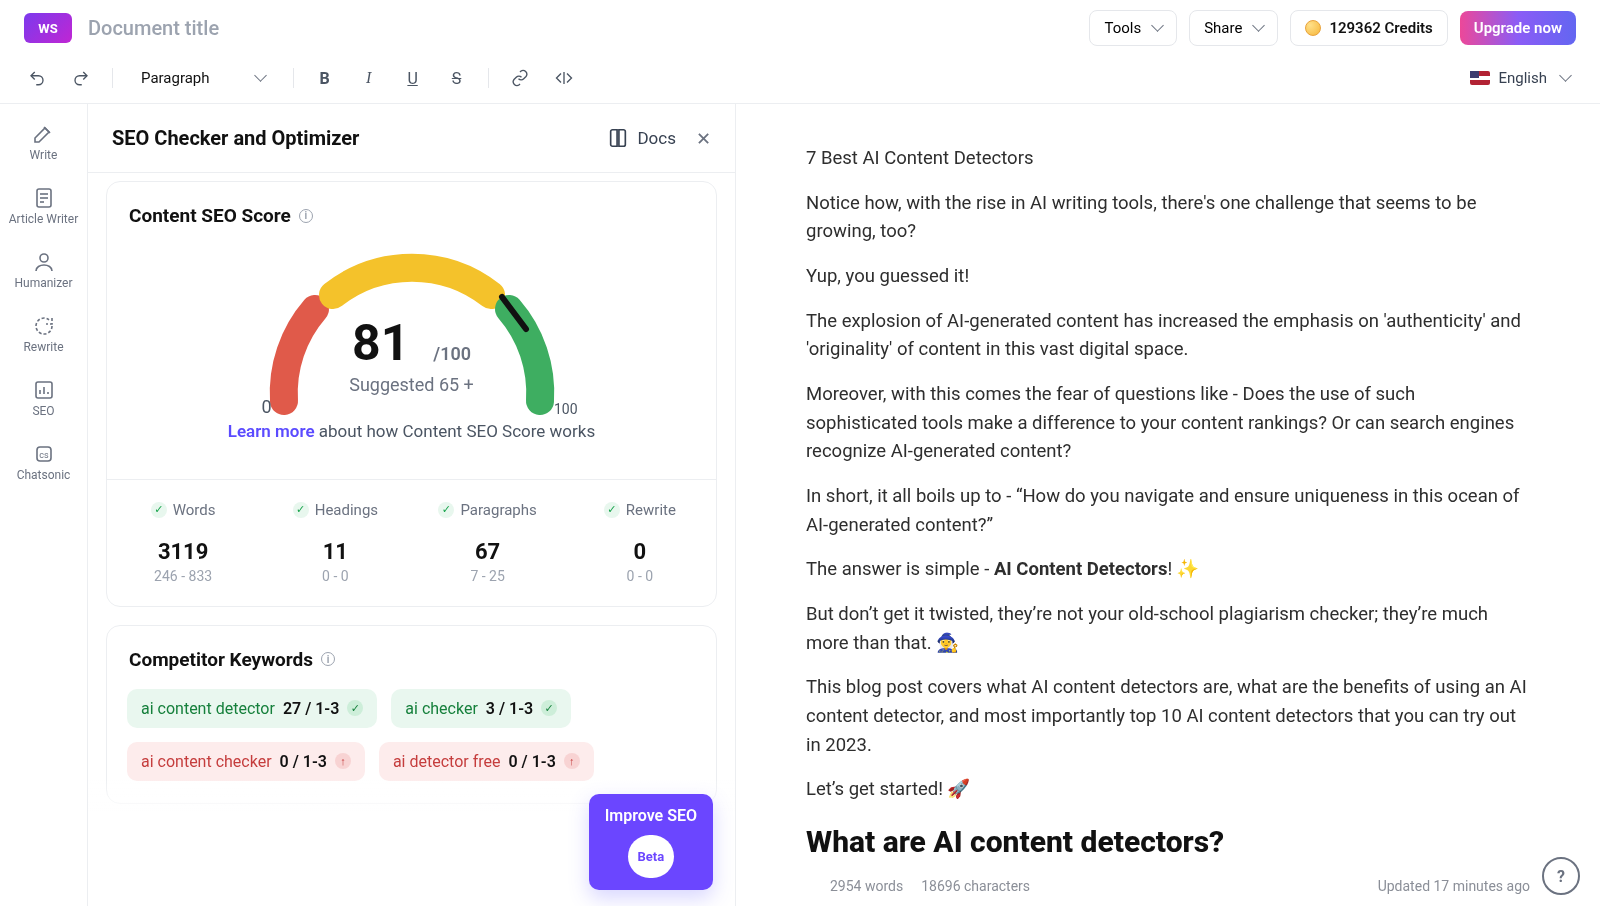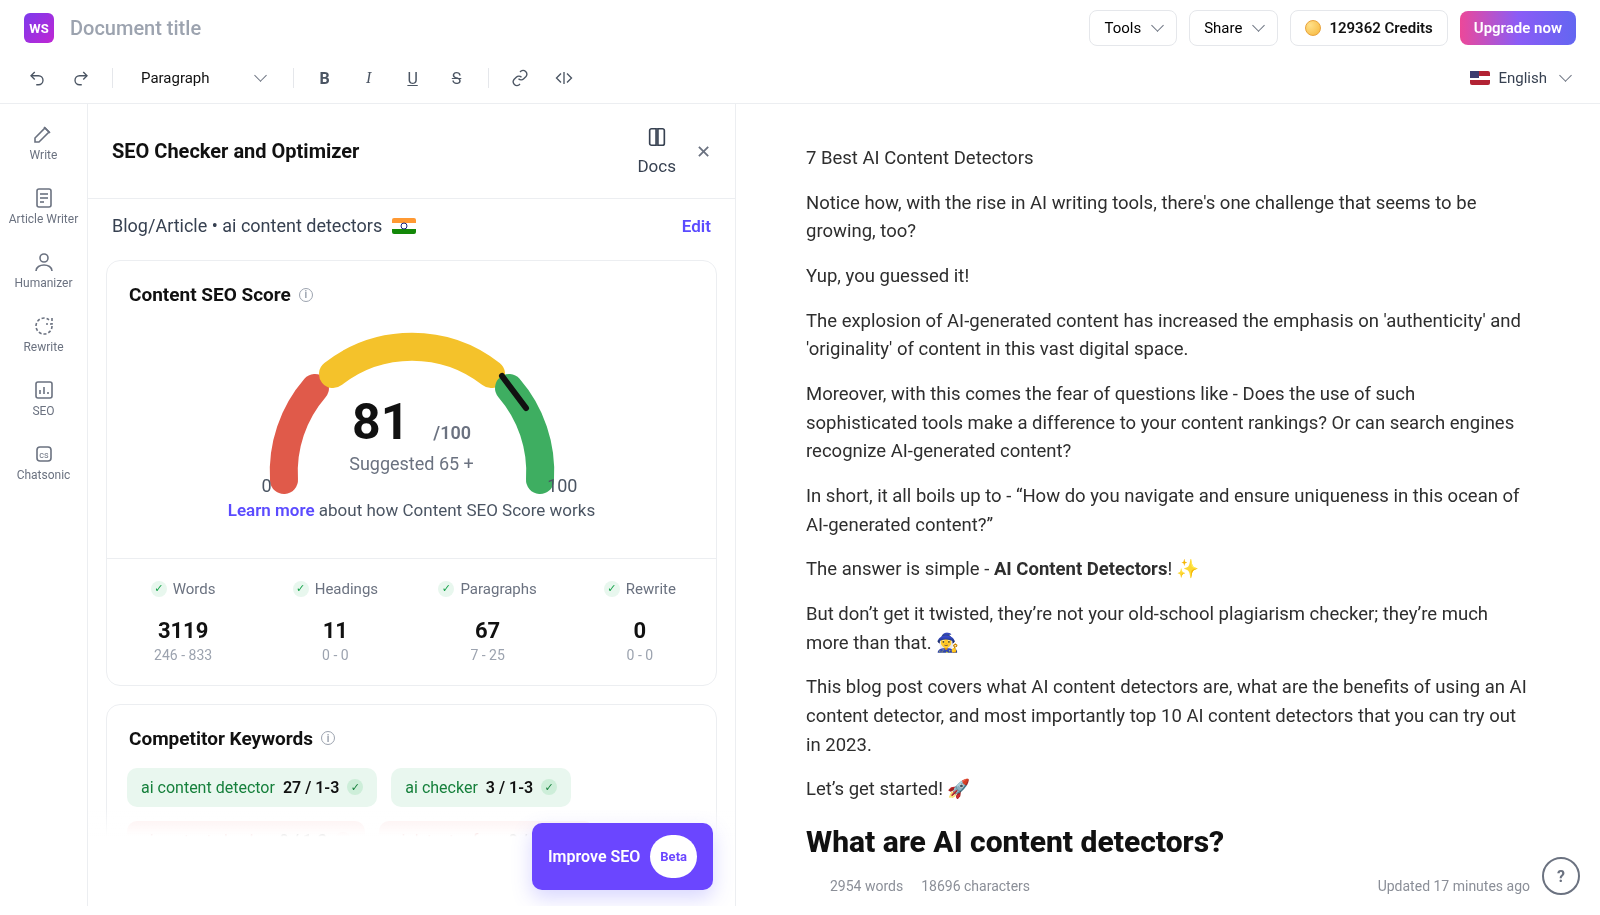--- a/index.html
+++ b/index.html
@@ -1,21 +1,21 @@
 <!DOCTYPE html>
 <html><head>
 <meta charset="utf-8">
 <style>
 * { margin: 0; padding: 0; box-sizing: border-box; font-family: -apple-system, BlinkMacSystemFont, "Segoe UI", Roboto, sans-serif; }
 body { background: #fff; color: #111; width: 1600px; height: 915px; overflow: hidden; }
 
 
 .header { display: flex; align-items: center; padding: 10px 24px; justify-content: space-between; border-bottom: 1px solid transparent; }
 .header-left { display: flex; align-items: center; gap: 16px; }
-.logo { width: 30px; height: 30px; border-radius: 6px; background: linear-gradient(135deg, #7c3aed, #c026d3); display: flex; align-items: center; justify-content: center; color: #fff; font-weight: 700; font-size: 13px; }
+.logo { width: 48px; height: 30px; border-radius: 6px; background: linear-gradient(135deg, #7c3aed, #c026d3); display: flex; align-items: center; justify-content: center; color: #fff; font-weight: 700; font-size: 13px; }
 .doc-title { font-size: 20px; color: #9ca3af; font-weight: 500; }
 .header-right { display: flex; align-items: center; gap: 12px; }
 .btn { border: 1px solid #e5e7eb; background: #fff; border-radius: 8px; padding: 8px 14px; font-size: 15px; display: inline-flex; align-items: center; gap: 6px; cursor: pointer; }
 .credits { display: inline-flex; align-items: center; gap: 8px; border: 1px solid #e5e7eb; border-radius: 8px; padding: 8px 14px; font-size: 15px; font-weight: 600; cursor: pointer; }
 .coin { width: 16px; height: 16px; border-radius: 50%; background: radial-gradient(circle at 30% 30%, #ffe08a, #f6b73c); border: 1px solid #e9a33b; }
 .upgrade { background: linear-gradient(90deg, #ec4899, #8b5cf6, #6366f1); color: #fff; border: none; font-weight: 600; }
 .chev-down::after { content: ""; display: inline-block; width: 8px; height: 8px; border-right: 1.5px solid #6b7280; border-bottom: 1.5px solid #6b7280; transform: rotate(45deg); margin-left: 6px; position: relative; top: -3px; }
 
 
 .toolbar { display: flex; align-items: center; padding: 6px 24px 10px; gap: 18px; }
@@ -33,42 +33,42 @@
 
 .main { display: flex; height: calc(100% - 112px); border-top: 1px solid #eceef1; }
 .side-rail { width: 88px; border-right: 1px solid #eceef1; display: flex; flex-direction: column; align-items: center; padding: 18px 0; gap: 24px; }
 .rail-item { display: flex; flex-direction: column; align-items: center; gap: 2px; color: #6b7280; font-size: 12px; cursor: pointer; }
 .rail-item svg { stroke: #6b7280; }
 
 .panel { width: 648px; display: flex; flex-direction: column; position: relative; overflow: hidden; border-right: 1px solid #eceef1;}
 .panel-head { display: flex; align-items: center; justify-content: space-between; padding: 22px 24px; border-bottom: 1px solid #eceef1; }
 .panel-title { font-size: 20px; font-weight: 700; }
 .panel-head-actions { display: flex; align-items: center; gap: 20px; color: #374151; font-size: 17px; }
-.docs-link { display: inline-flex; align-items: center; gap: 8px; cursor: pointer; flex-direction: column; }
+.docs-link { display: inline-flex; align-items: center; gap: 8px; cursor: pointer; }
 
 .doc-info { display: flex; align-items: center; justify-content: space-between; padding: 16px 20px; margin: 0 4px; }
 .doc-info-left { font-size: 18px; color: #374151; display: flex; align-items: center; gap: 10px; }
 .edit-link { color: #5b4bff; font-weight: 600; cursor: pointer; font-size: 17px; }
 
 .scroll-area { overflow-y: auto; padding: 0 12px 120px; }
 
 .card { border: 1px solid #eceef1; border-radius: 14px; margin: 8px 6px 18px; background: #fff; }
 .card-pad { padding: 22px 22px 0; }
 .card-title { font-size: 19px; font-weight: 700; display: flex; align-items: center; gap: 8px; }
 .info-dot { width: 14px; height: 14px; border: 1.5px solid #9ca3af; border-radius: 50%; display: inline-flex; align-items: center; justify-content: center; font-size: 10px; color: #9ca3af; }
 
 .gauge-wrap { display: flex; flex-direction: column; align-items: center; padding: 14px 0 20px; }
 .gauge { position: relative; width: 360px; height: 180px; }
 .gauge svg { width: 100%; height: 100%; }
 .gauge-center { position: absolute; inset: 0; display: flex; flex-direction: column; align-items: center; justify-content: flex-end; padding-bottom: 26px; }
 .score { font-size: 50px; font-weight: 700; display: inline-flex; align-items: baseline; gap: 24px; }
 .score-sub { font-size: 18px; color: #6b7280; font-weight: 600; }
 .suggested { font-size: 18px; color: #6b7280; margin-top: 2px; }
 .g-label-0 { position: absolute; left: 30px; bottom: 4px; font-size: 18px; color: #4b5563; }
-.g-label-100 { position: absolute; right: 14px; bottom: 4px; font-size: 18px; color: #4b5563; }
+.g-label-100 { position: absolute; right: 14px; bottom: 4px; font-size: 14px; color: #4b5563; }
 .learn-row { font-size: 17px; color: #4b5563; padding-bottom: 18px; }
 .learn-row a { color: #5b4bff; font-weight: 600; text-decoration: none; }
 
 .stats-grid { display: grid; grid-template-columns: repeat(4, 1fr); border-top: 1px solid #eceef1; }
 .stat { padding: 18px 8px 22px; text-align: center; }
 .stat-label { font-size: 15px; color: #6b7280; display: inline-flex; align-items: center; gap: 6px; }
 .check { width: 16px; height: 16px; border-radius: 50%; background: #e8f7ee; color: #16a34a; display: inline-flex; align-items: center; justify-content: center; font-size: 11px; }
 .stat-val { font-size: 22px; font-weight: 700; margin-top: 20px; }
 .stat-range { font-size: 14px; color: #9ca3af; margin-top: 4px; }
 
@@ -76,21 +76,21 @@
 .chip { display: inline-flex; align-items: center; gap: 8px; padding: 10px 14px; border-radius: 10px; font-size: 16px; }
 .chip-ok { background: #e9f7ef; color: #16803c; }
 .chip-ok .chip-count { color: #111; font-weight: 600; }
 .chip-bad { background: #fdecec; color: #c53d3d; }
 .chip-bad .chip-count { color: #111; font-weight: 600; }
 .chip-icon { width: 16px; height: 16px; border-radius: 50%; display: inline-flex; align-items: center; justify-content: center; font-size: 11px; }
 .chip-ok .chip-icon { background: #cdeed9; color: #16803c; }
 .chip-bad .chip-icon { background: #f8d3d3; color: #c53d3d; }
 
 .improve-bar { position: absolute; left: 0; right: 0; bottom: 0; display: flex; justify-content: flex-end; padding: 16px 22px; background: linear-gradient(to top, #fff 70%, rgba(255,255,255,0)); }
-.improve-btn { background: #6b46ff; color: #fff; border: none; border-radius: 10px; padding: 12px 16px; font-size: 16px; font-weight: 600; display: inline-flex; align-items: center; gap: 10px; cursor: pointer; box-shadow: 0 8px 20px rgba(99,91,255,0.25);}
+.improve-btn { background: #6b46ff; color: #fff; border: none; border-radius: 10px; padding: 12px 16px; font-size: 16px; font-weight: 600; display: inline-flex; align-items: center; gap: 10px; cursor: pointer; box-shadow: 0 8px 20px rgba(99,91,255,0.25); flex-direction: column;}
 .beta { background: #fff; color: #6b46ff; border-radius: 999px; padding: 14px 10px; font-size: 13px; font-weight: 700; }
 
 
 .editor { flex: 1; overflow-y: auto; padding: 40px 70px 80px; position: relative; }
 .editor p { font-size: 18.5px; line-height: 1.55; color: #2e2e2e; margin-bottom: 16px; }
 .editor h2 { font-size: 30px; font-weight: 800; margin-top: 20px; margin-bottom: 6px; }
 .editor-status { position: absolute; left: 70px; right: 70px; bottom: 12px; display: flex; justify-content: space-between; font-size: 14px; color: #8b8f98; }
 .editor-status .left { display: flex; gap: 18px; margin-left: 24px; }
 
 .close-x { font-size: 18px; color: #6b7280; cursor: pointer; }
@@ -226,27 +226,20 @@
           <svg width="22" height="22" viewBox="0 0 24 24" fill="none" stroke="#374151" stroke-width="1.8">
               <path d="M4 19V5a2 2 0 0 1 2-2h5v18H6a2 2 0 0 1-2-2z"></path>
               <path d="M20 19V5a2 2 0 0 0-2-2h-5v18h5a2 2 0 0 0 2-2z"></path>
             </svg>
           <span>Docs</span>
         </span>
         <span class="close-x">✕</span>
       </div>
     </div>
 
-    <div class="doc-info">
-      <div class="doc-info-left">
-        <span>Blog/Article • ai content detectors</span>
-        <span class="flag-in"></span>
-      </div>
-      <span class="edit-link">Edit</span>
-    </div>
 
     <div class="scroll-area">
 
       <div class="card">
         <div class="card-pad">
           <div class="card-title">
             <span>Content SEO Score</span>
             <span class="info-dot">i</span>
           </div>
           <div class="gauge-wrap">

